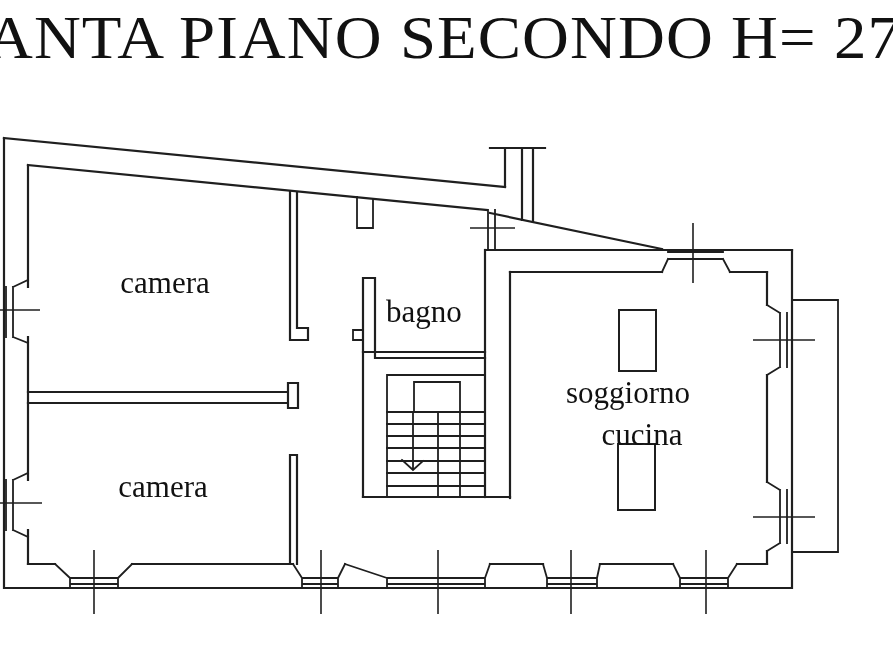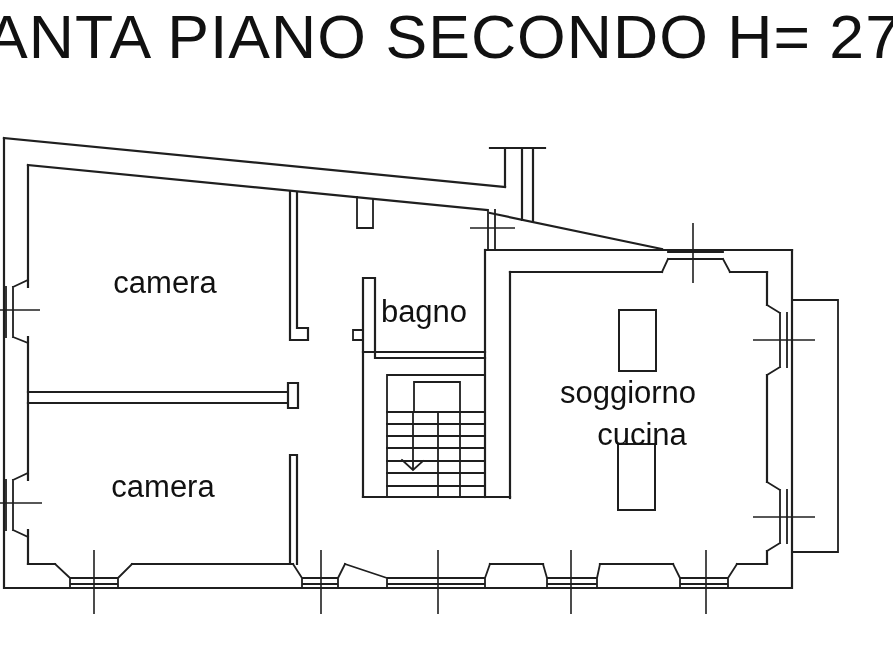--- a/index.html
+++ b/index.html
@@ -6,21 +6,21 @@
     --line:#1f1f1f;
     --bg:#ffffff;
     --text:#111111;
   }
   html,body{margin:0;padding:0;background:var(--bg);}
   .page{
     position:relative;
     width:893px;height:670px;
     background:var(--bg);
     overflow:hidden;
-    font-family:Liberation Sans, sans-serif;
+    font-family:Liberation Serif, serif;
   }
   svg{display:block;}
   .wall{stroke:var(--line);stroke-width:2.2;fill:none;stroke-linecap:square;}
   .thin{stroke:var(--line);stroke-width:1.8;fill:none;stroke-linecap:square;}
   .cross{stroke:var(--line);stroke-width:1.6;fill:none;stroke-linecap:butt;}
   .fixture{fill:var(--bg);stroke:var(--line);stroke-width:2;}
   .room-label{fill:var(--text);font-size:31px;text-anchor:middle;}
   .title-text{fill:var(--text);font-size:61px;letter-spacing:1px;}
 </style>
 </head>

